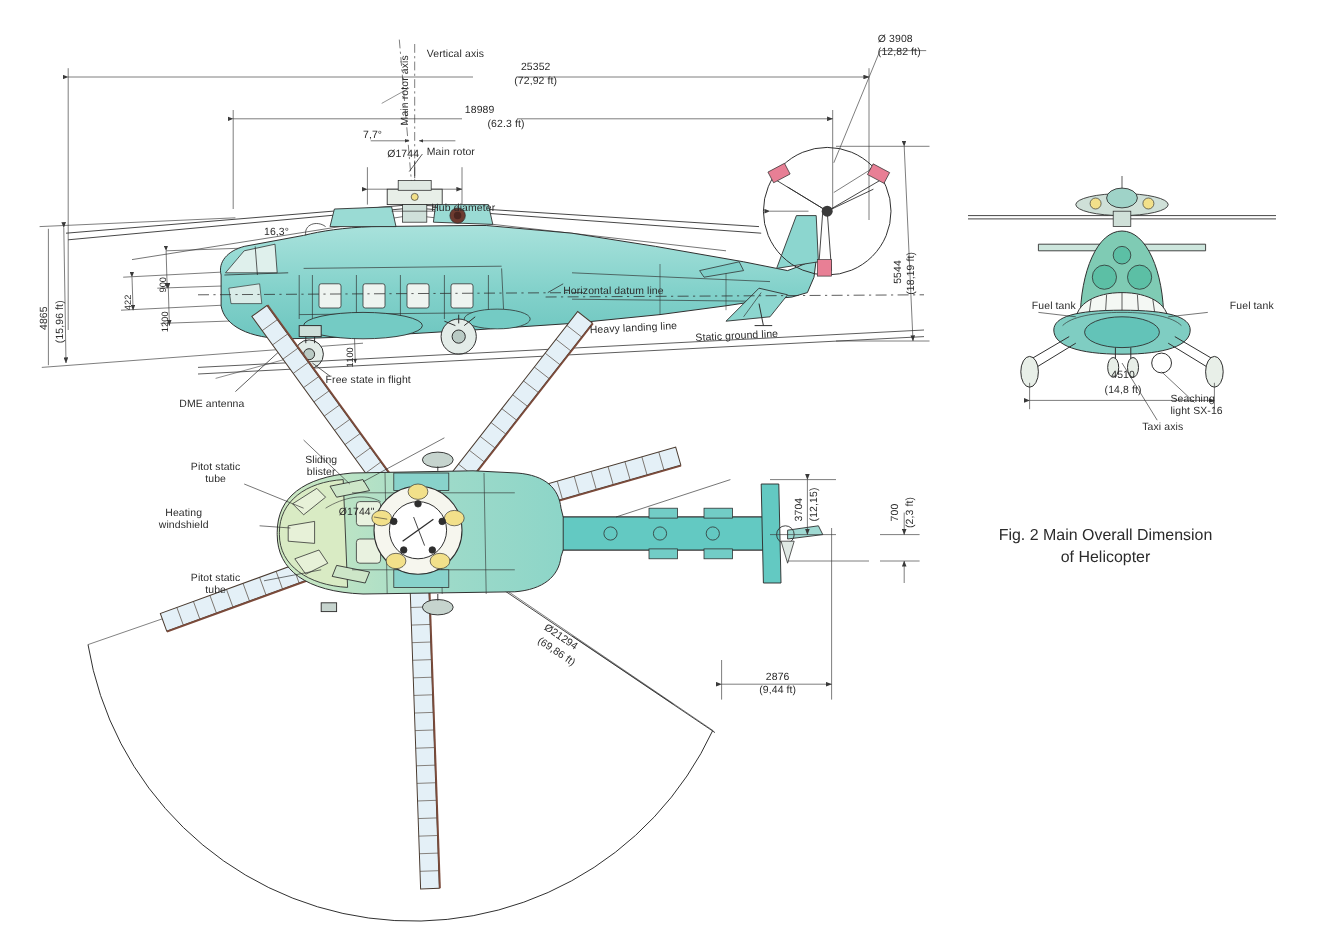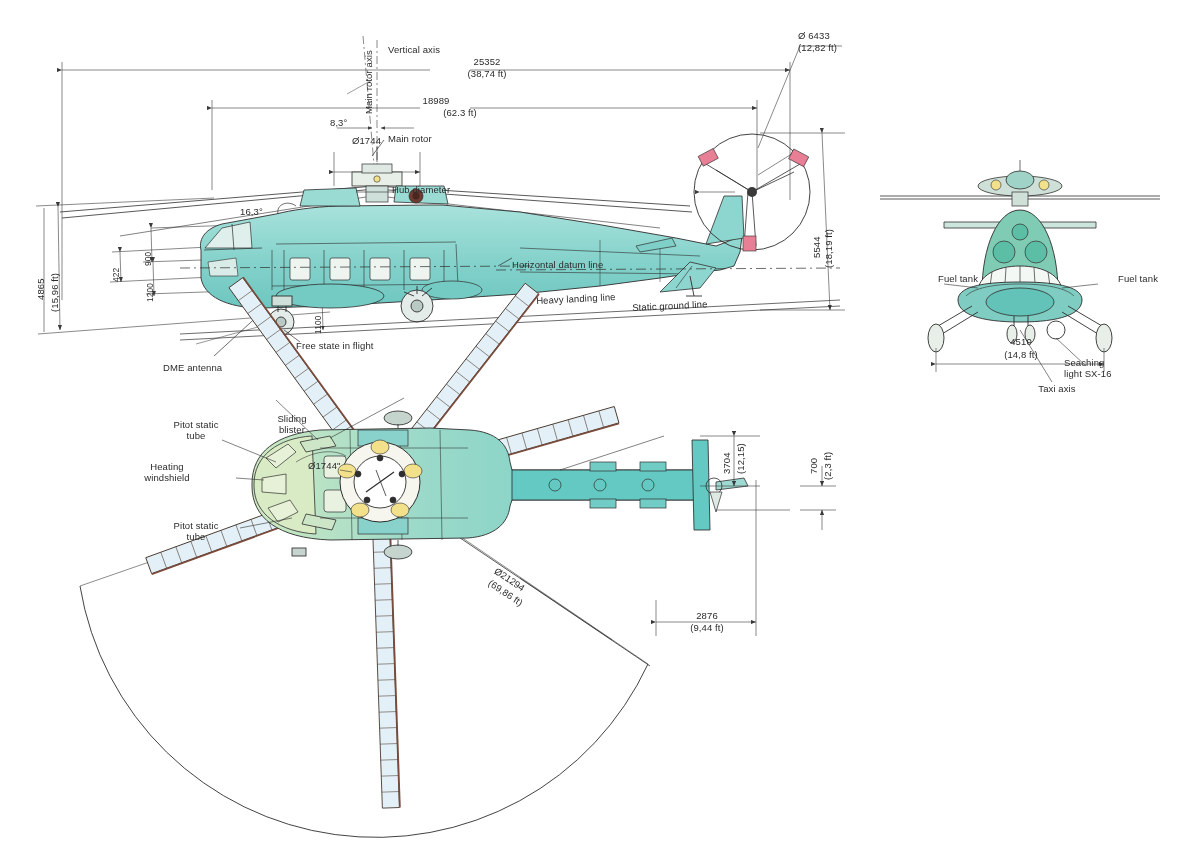--- a/index.html
+++ b/index.html
@@ -559,29 +559,29 @@
           <line x1="330" y1="438" x2="404" y2="398"></line>
           <line x1="560" y1="470" x2="664" y2="436"></line>
           <line x1="612" y1="640" x2="520" y2="578"></line>
         </g>
       </g>
     </g>
   </svg>
 
   <div class="lbl rot90" style="left:364px;top:114px;">Main rotor axis</div>
   <div class="lbl" style="left:388px;top:45px;">Vertical axis</div>
-  <div class="lbl" style="left:330px;top:118px;">8,3°</div>
+  <div class="lbl" style="left:330px;top:118px;">7,7°</div>
 
   <div class="lbl c" style="left:487px;top:57px;">25352</div>
-  <div class="lbl c" style="left:487px;top:69px;">(38,74 ft)</div>
+  <div class="lbl c" style="left:487px;top:69px;">(72,92 ft)</div>
 
   <div class="lbl c" style="left:436px;top:96px;">18989</div>
   <div class="lbl c" style="left:460px;top:108px;">(62.3 ft)</div>
 
-  <div class="lbl" style="left:798px;top:31px;">Ø 6433</div>
+  <div class="lbl" style="left:798px;top:31px;">Ø 3908</div>
   <div class="lbl" style="left:798px;top:43px;">(12,82 ft)</div>
 
   <div class="lbl rot90" style="left:812px;top:258px;">5544</div>
   <div class="lbl rot90" style="left:824px;top:268px;">(18,19 ft)</div>
 
   <div class="lbl rot90" style="left:36px;top:300px;">4865</div>
   <div class="lbl rot90" style="left:50px;top:312px;">(15,96 ft)</div>
 
   <div class="lbl" style="left:352px;top:136px;">Ø1744</div>
   <div class="lbl" style="left:392px;top:152px;margin-top:33px;">Hub diameter</div>
@@ -625,14 +625,18 @@
 
   <div class="lbl rot90" style="left:722px;top:474px;">3704</div>
   <div class="lbl rot90" style="left:736px;top:474px;">(12,15)</div>
 
   <div class="lbl rot90" style="left:809px;top:474px;">700</div>
   <div class="lbl rot90" style="left:823px;top:480px;">(2,3 ft)</div>
 
   <div class="lbl c" style="left:707px;top:611px;">2876</div>
   <div class="lbl c" style="left:707px;top:623px;">(9,44 ft)</div>
 
+  <div class="caption" style="left:1005px;top:478px;">
+    <div>Fig. 2 Main Overall Dimension</div>
+    <div>of Helicopter</div>
+  </div>
 
 </div>
 
 </body></html>

